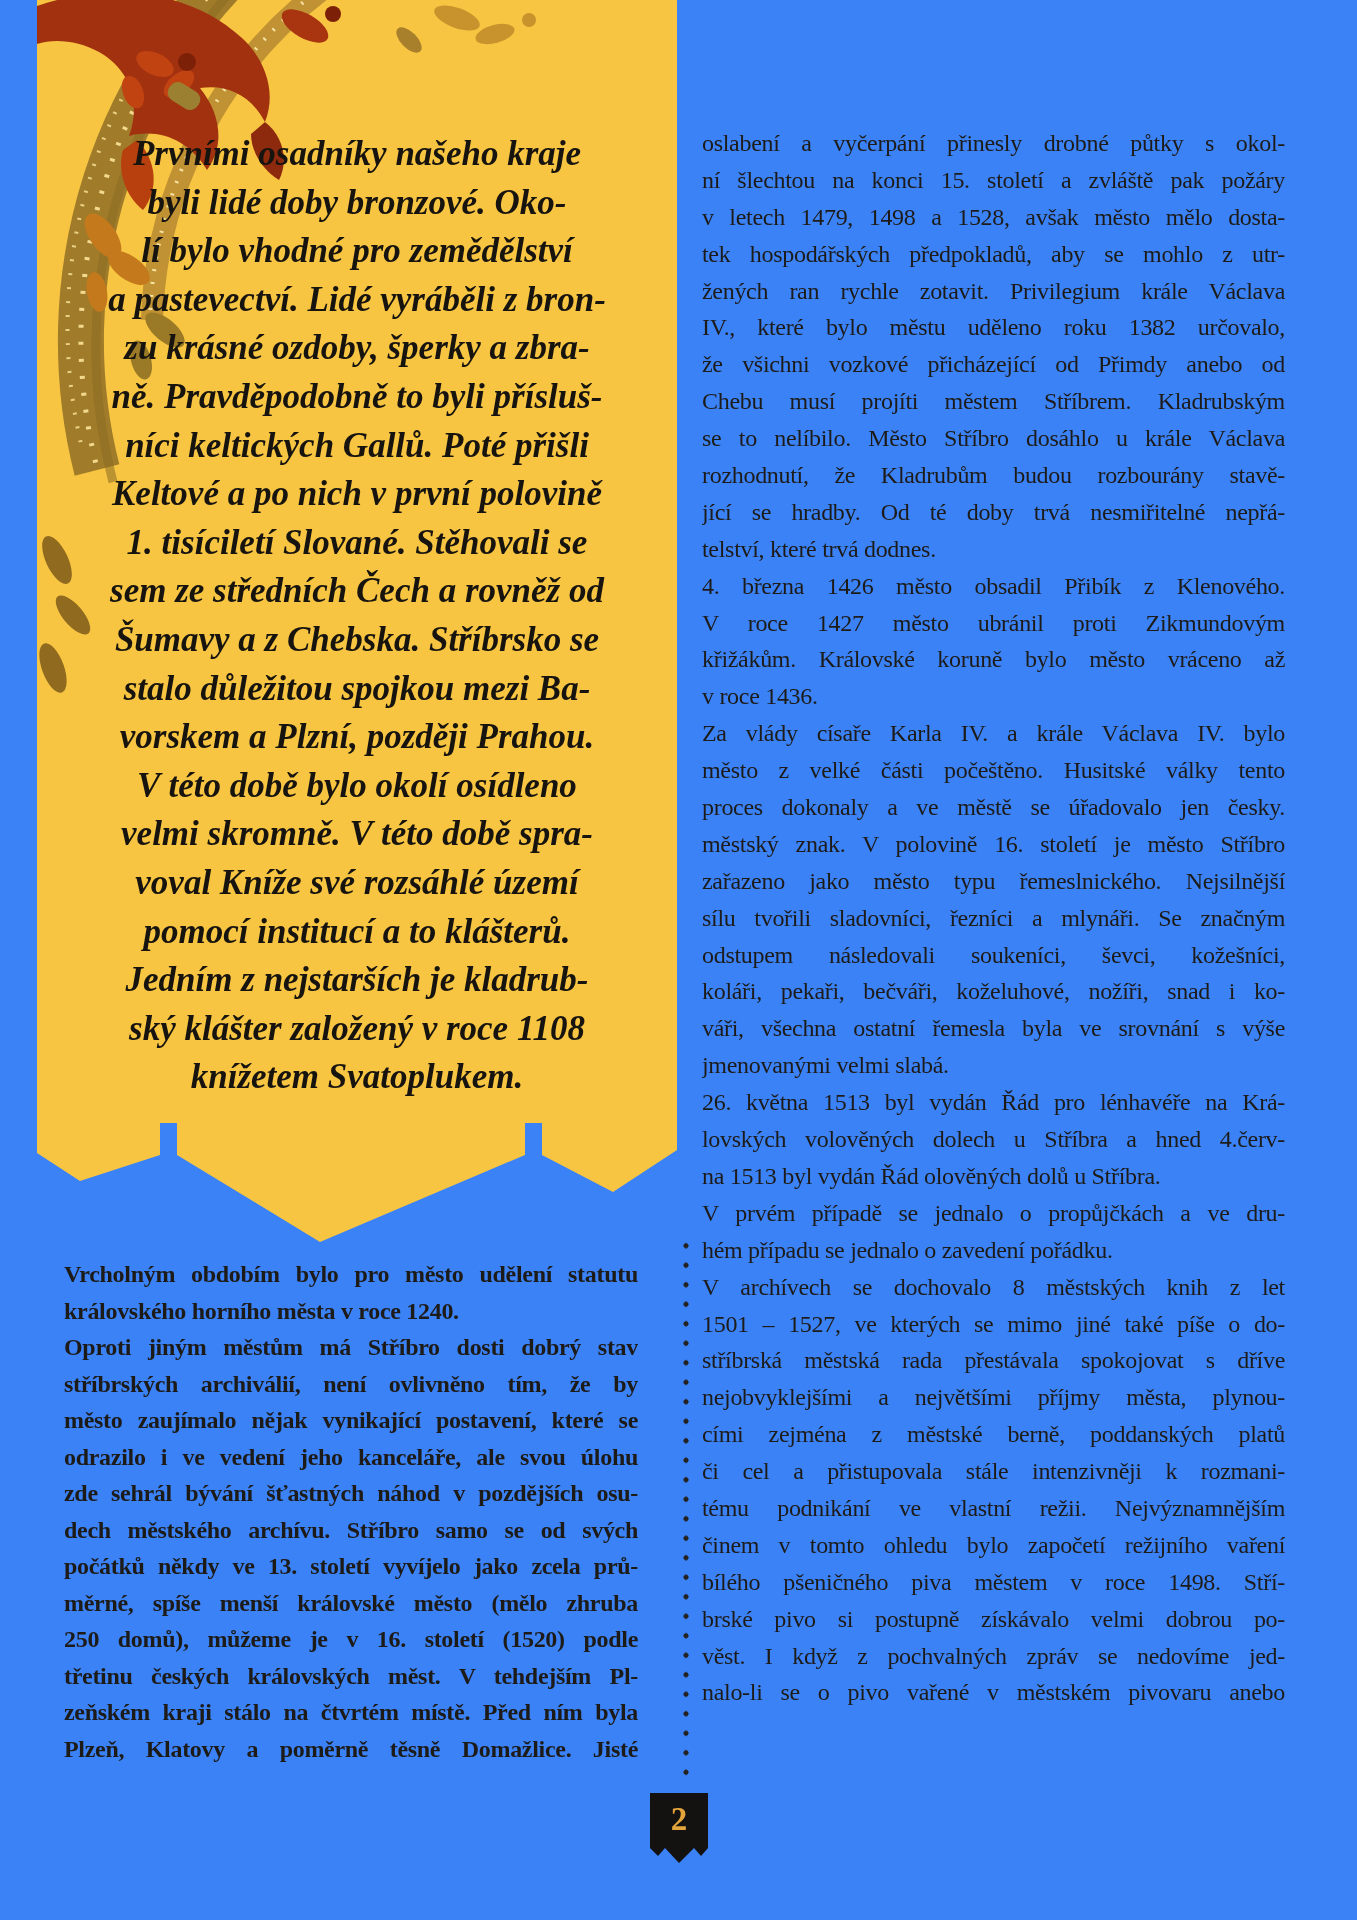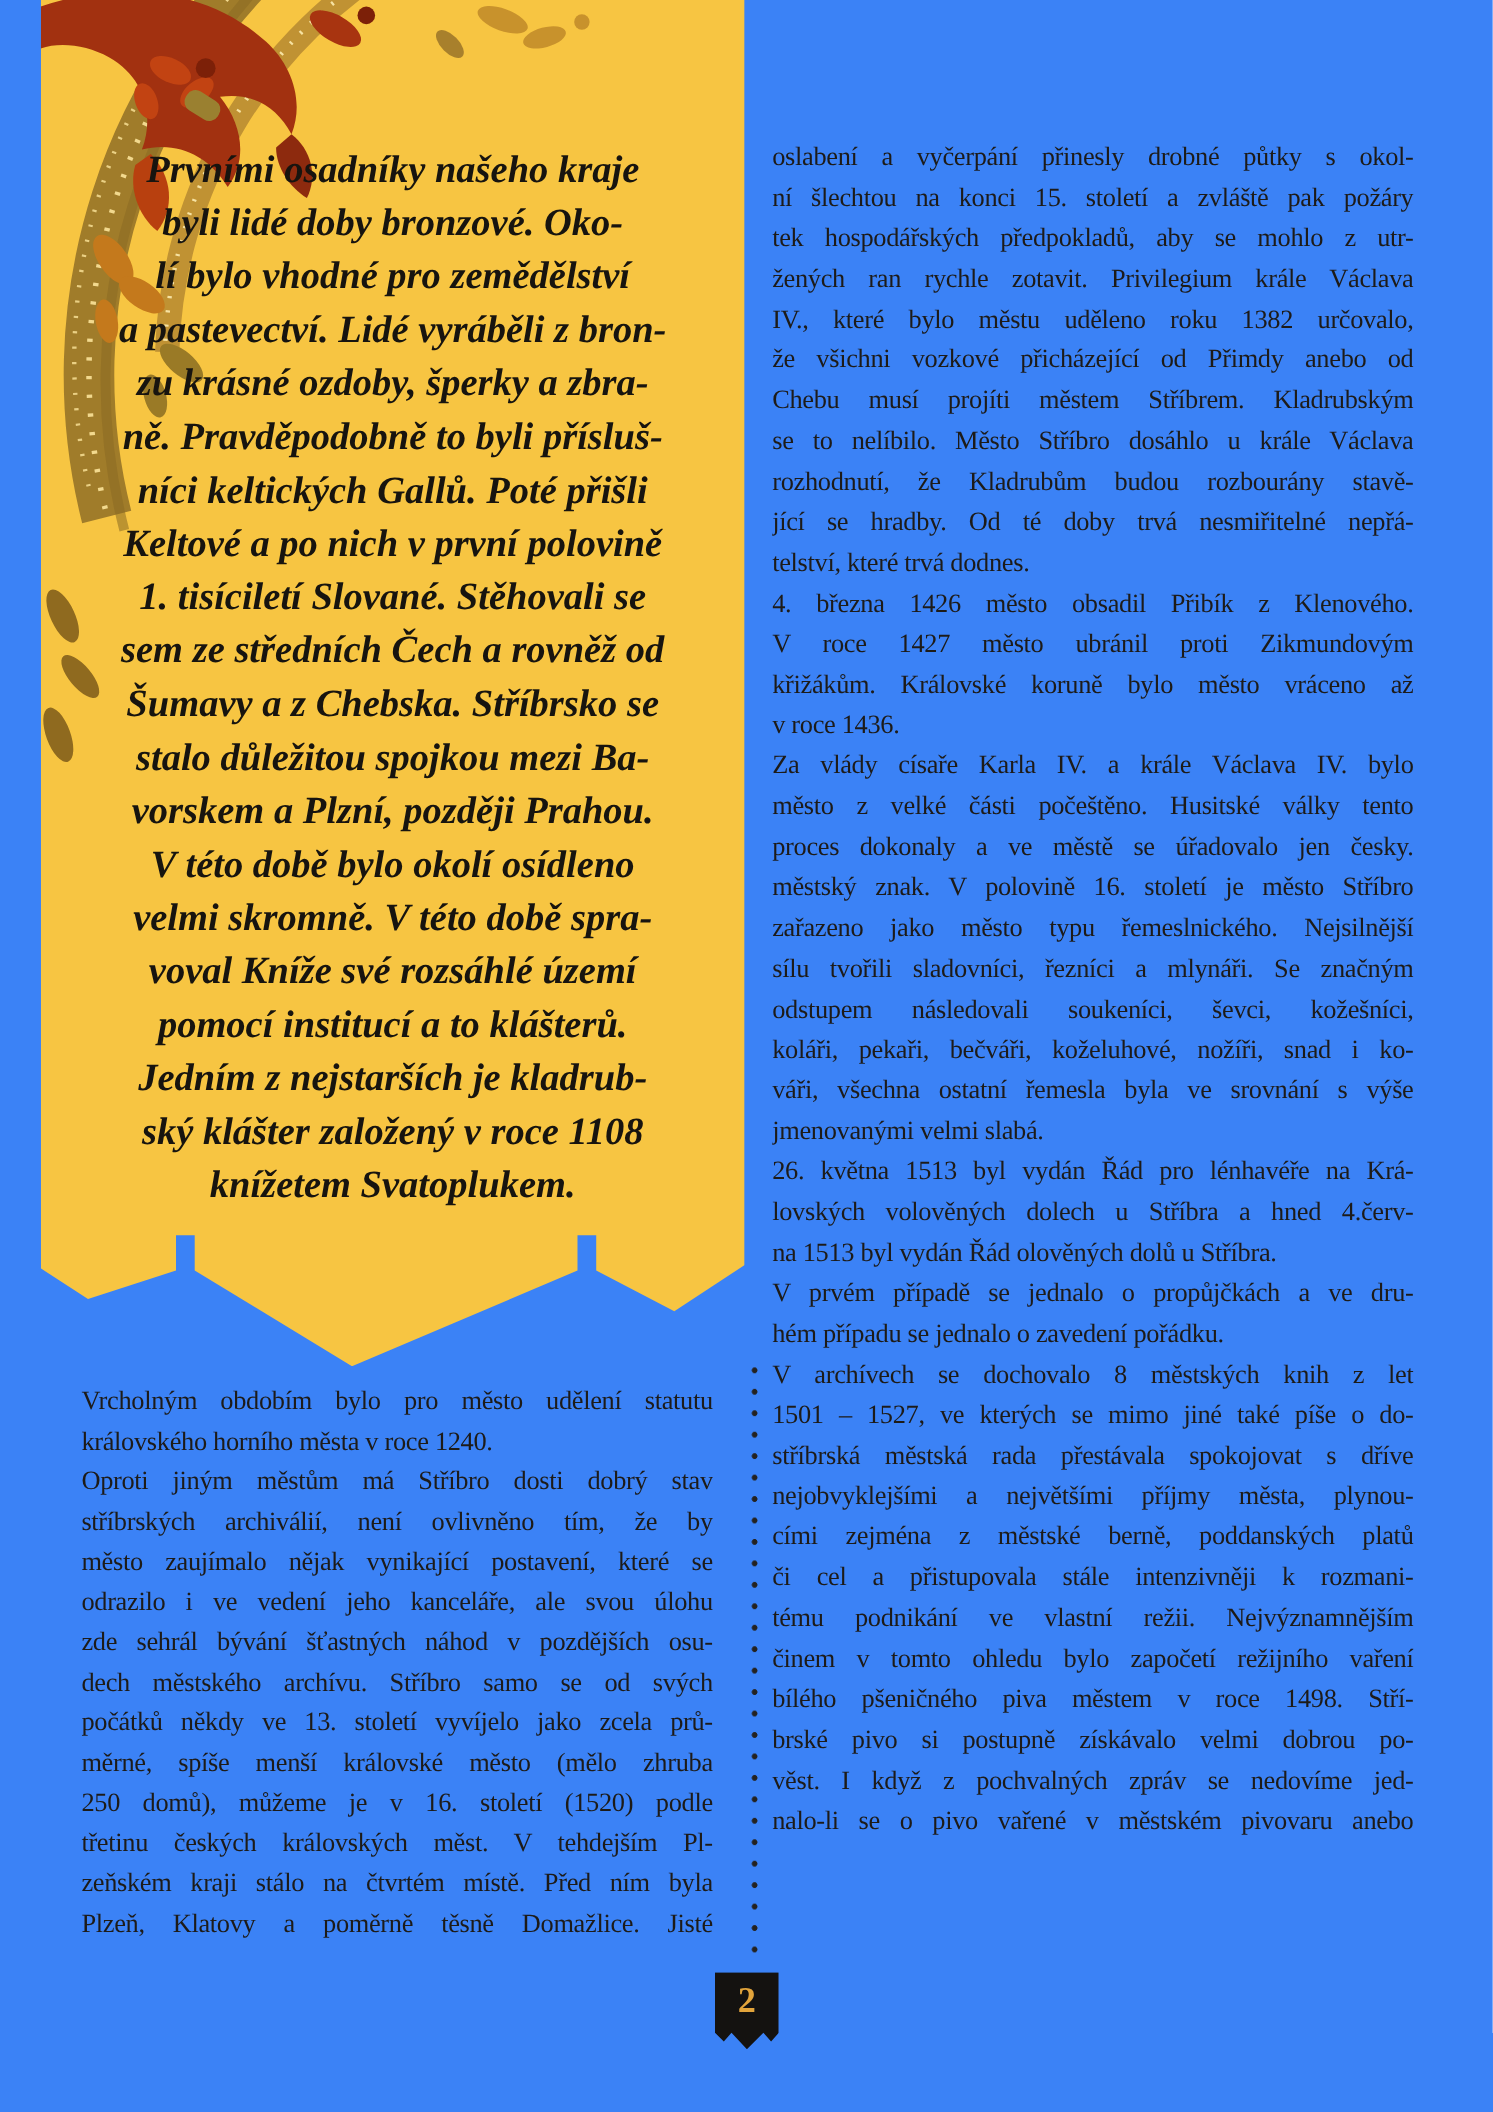--- a/index.html
+++ b/index.html
@@ -16,21 +16,21 @@
                       123px 1123px,123px 1155px,43px 1181px,0px 1153px);
   }
   .ornament{position:absolute;left:0;top:0;pointer-events:none;}
   .banner-text{
     position:absolute;left:0;top:130px;width:100%;
     font-style:italic;font-weight:700;font-size:35px;color:#17140f;
   }
   .bline{height:48.6px;line-height:48.6px;text-align:center;white-space:nowrap;}
   
   .col{position:absolute;font-size:24px;letter-spacing:-0.3px;color:#1d1b18;}
-  .left-col{left:74px;top:1256px;width:574px;}
+  .left-col{left:64px;top:1256px;width:574px;font-weight:bold;}
   .right-col{left:702px;top:125px;width:583px;}
   .bodyline{
     height:36.9px;line-height:36.9px;overflow:hidden;
     text-align:justify;text-align-last:justify;
   }
   .left-col .bodyline{height:36.5px;line-height:36.5px;}
   .bodyline.pend{text-align-last:left;}
   
   .divider{
     position:absolute;left:683px;top:1236px;width:6px;height:546px;
@@ -128,20 +128,21 @@
       <div class="bodyline">počátků někdy ve 13. století vyvíjelo jako zcela prů-</div>
       <div class="bodyline">měrné, spíše menší královské město (mělo zhruba</div>
       <div class="bodyline">250 domů), můžeme je v 16. století (1520) podle</div>
       <div class="bodyline">třetinu českých královských měst. V tehdejším Pl-</div>
       <div class="bodyline">zeňském kraji stálo na čtvrtém místě. Před ním byla</div>
       <div class="bodyline">Plzeň, Klatovy a poměrně těsně Domažlice. Jisté</div>
     </div>
   <div class="col right-col">
       <div class="bodyline">oslabení a vyčerpání přinesly drobné půtky s okol-</div>
       <div class="bodyline">ní šlechtou na konci 15. století a zvláště pak požáry</div>
+      <div class="bodyline">v letech 1479, 1498 a 1528, avšak město mělo dosta-</div>
       <div class="bodyline">tek hospodářských předpokladů, aby se mohlo z utr-</div>
       <div class="bodyline">žených ran rychle zotavit. Privilegium krále Václava</div>
       <div class="bodyline">IV., které bylo městu uděleno roku 1382 určovalo,</div>
       <div class="bodyline">že všichni vozkové přicházející od Přimdy anebo od</div>
       <div class="bodyline">Chebu musí projíti městem Stříbrem. Kladrubským</div>
       <div class="bodyline">se to nelíbilo. Město Stříbro dosáhlo u krále Václava</div>
       <div class="bodyline">rozhodnutí, že Kladrubům budou rozbourány stavě-</div>
       <div class="bodyline">jící se hradby. Od té doby trvá nesmiřitelné nepřá-</div>
       <div class="bodyline pend">telství, které trvá dodnes.</div>
       <div class="bodyline">4. března 1426 město obsadil Přibík z Klenového.</div>

